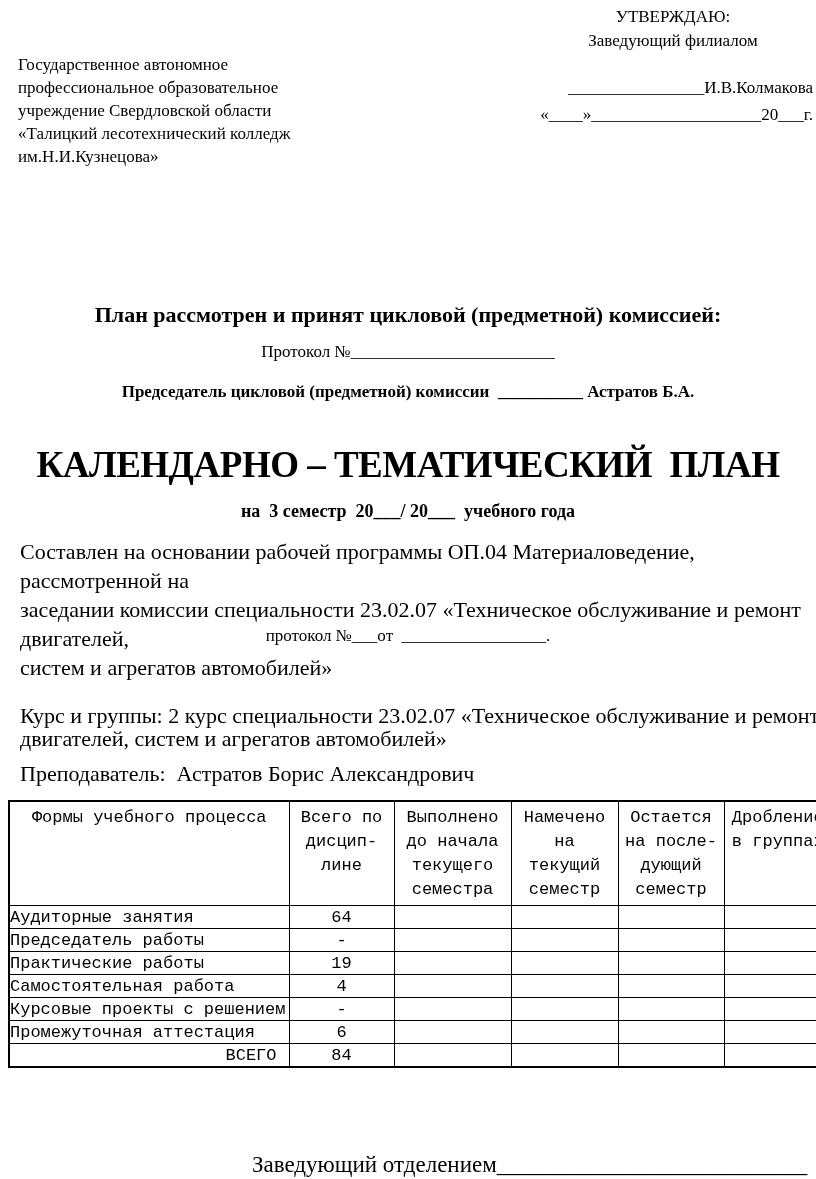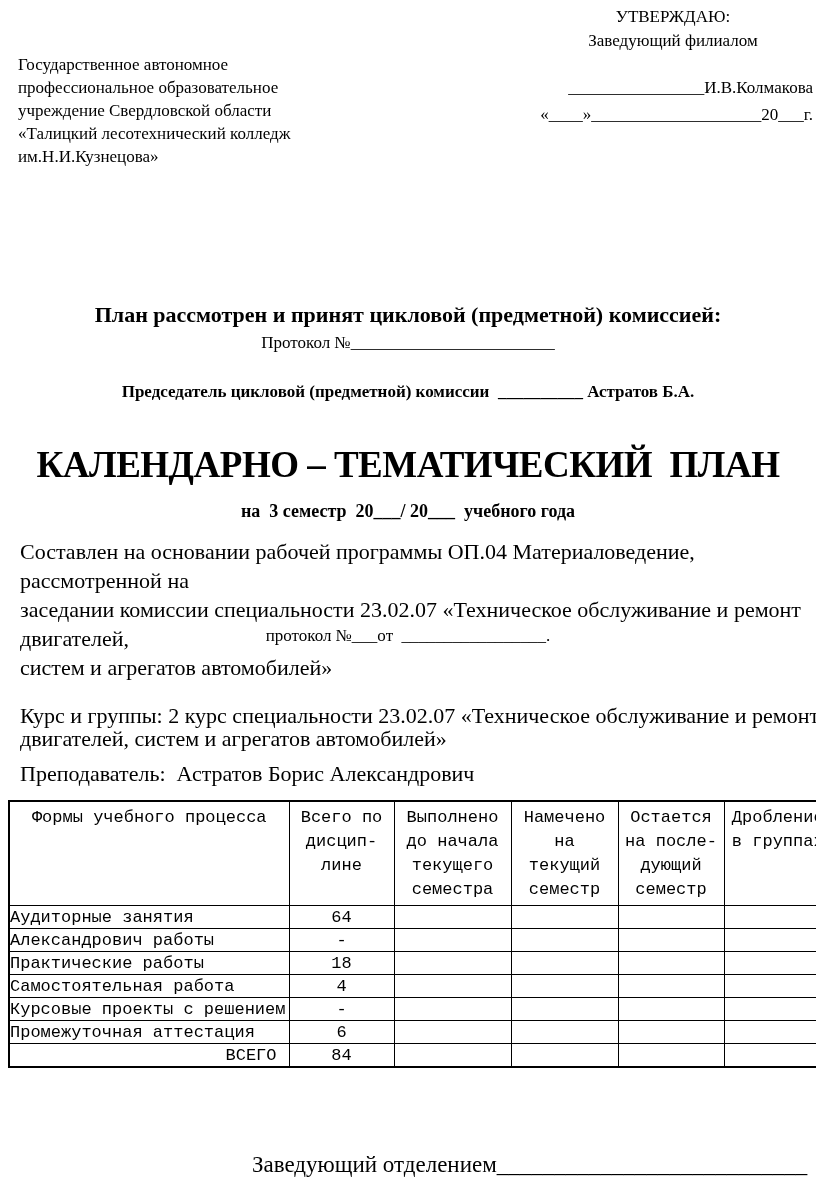--- a/index.html
+++ b/index.html
@@ -25,21 +25,21 @@
   .approve-block{
     left:533px;top:5px;width:280px;
     font-size:17px;line-height:23px;
   }
   .approve-center{text-align:center;white-space:pre-wrap;}
   .approve-right{text-align:right;line-height:27px;white-space:pre-wrap;}
   .approve-title{margin-bottom:1px;}
   .approve-position{margin-bottom:22px;}
 
   .commission-reviewed{top:302px;font-size:22px;}
-  .commission-protocol{top:333px;font-size:17px;}
+  .commission-protocol{top:342px;font-size:17px;}
   .commission-chairman{top:382px;font-size:17px;}
 
   .doc-title{top:446px;font-size:37px;letter-spacing:-0.5px;line-height:38px;}
   .doc-subtitle{top:501px;font-size:18px;}
 
   .body-par{left:20px;width:810px;font-size:22px;}
   .basis-par{top:537px;line-height:29px;white-space:pre-line;}
   .basis-protocol{top:626px;font-size:17px;}
   .discipline-line{top:665px;line-height:22px;}
   .course-par{top:704px;line-height:23px;white-space:pre-line;}
@@ -142,30 +142,30 @@
     <tbody>
       <tr>
         <td class="cell-label">Аудиторные занятия</td>
         <td class="cell-num">64</td>
         <td></td>
         <td></td>
         <td></td>
         <td></td>
       </tr>
       <tr>
-        <td class="cell-label">Александрович работы</td>
+        <td class="cell-label">Председатель работы</td>
         <td class="cell-num">-</td>
         <td></td>
         <td></td>
         <td></td>
         <td></td>
       </tr>
       <tr>
         <td class="cell-label">Практические работы</td>
-        <td class="cell-num">18</td>
+        <td class="cell-num">19</td>
         <td></td>
         <td></td>
         <td></td>
         <td></td>
       </tr>
       <tr>
         <td class="cell-label">Самостоятельная работа</td>
         <td class="cell-num">4</td>
         <td></td>
         <td></td>

